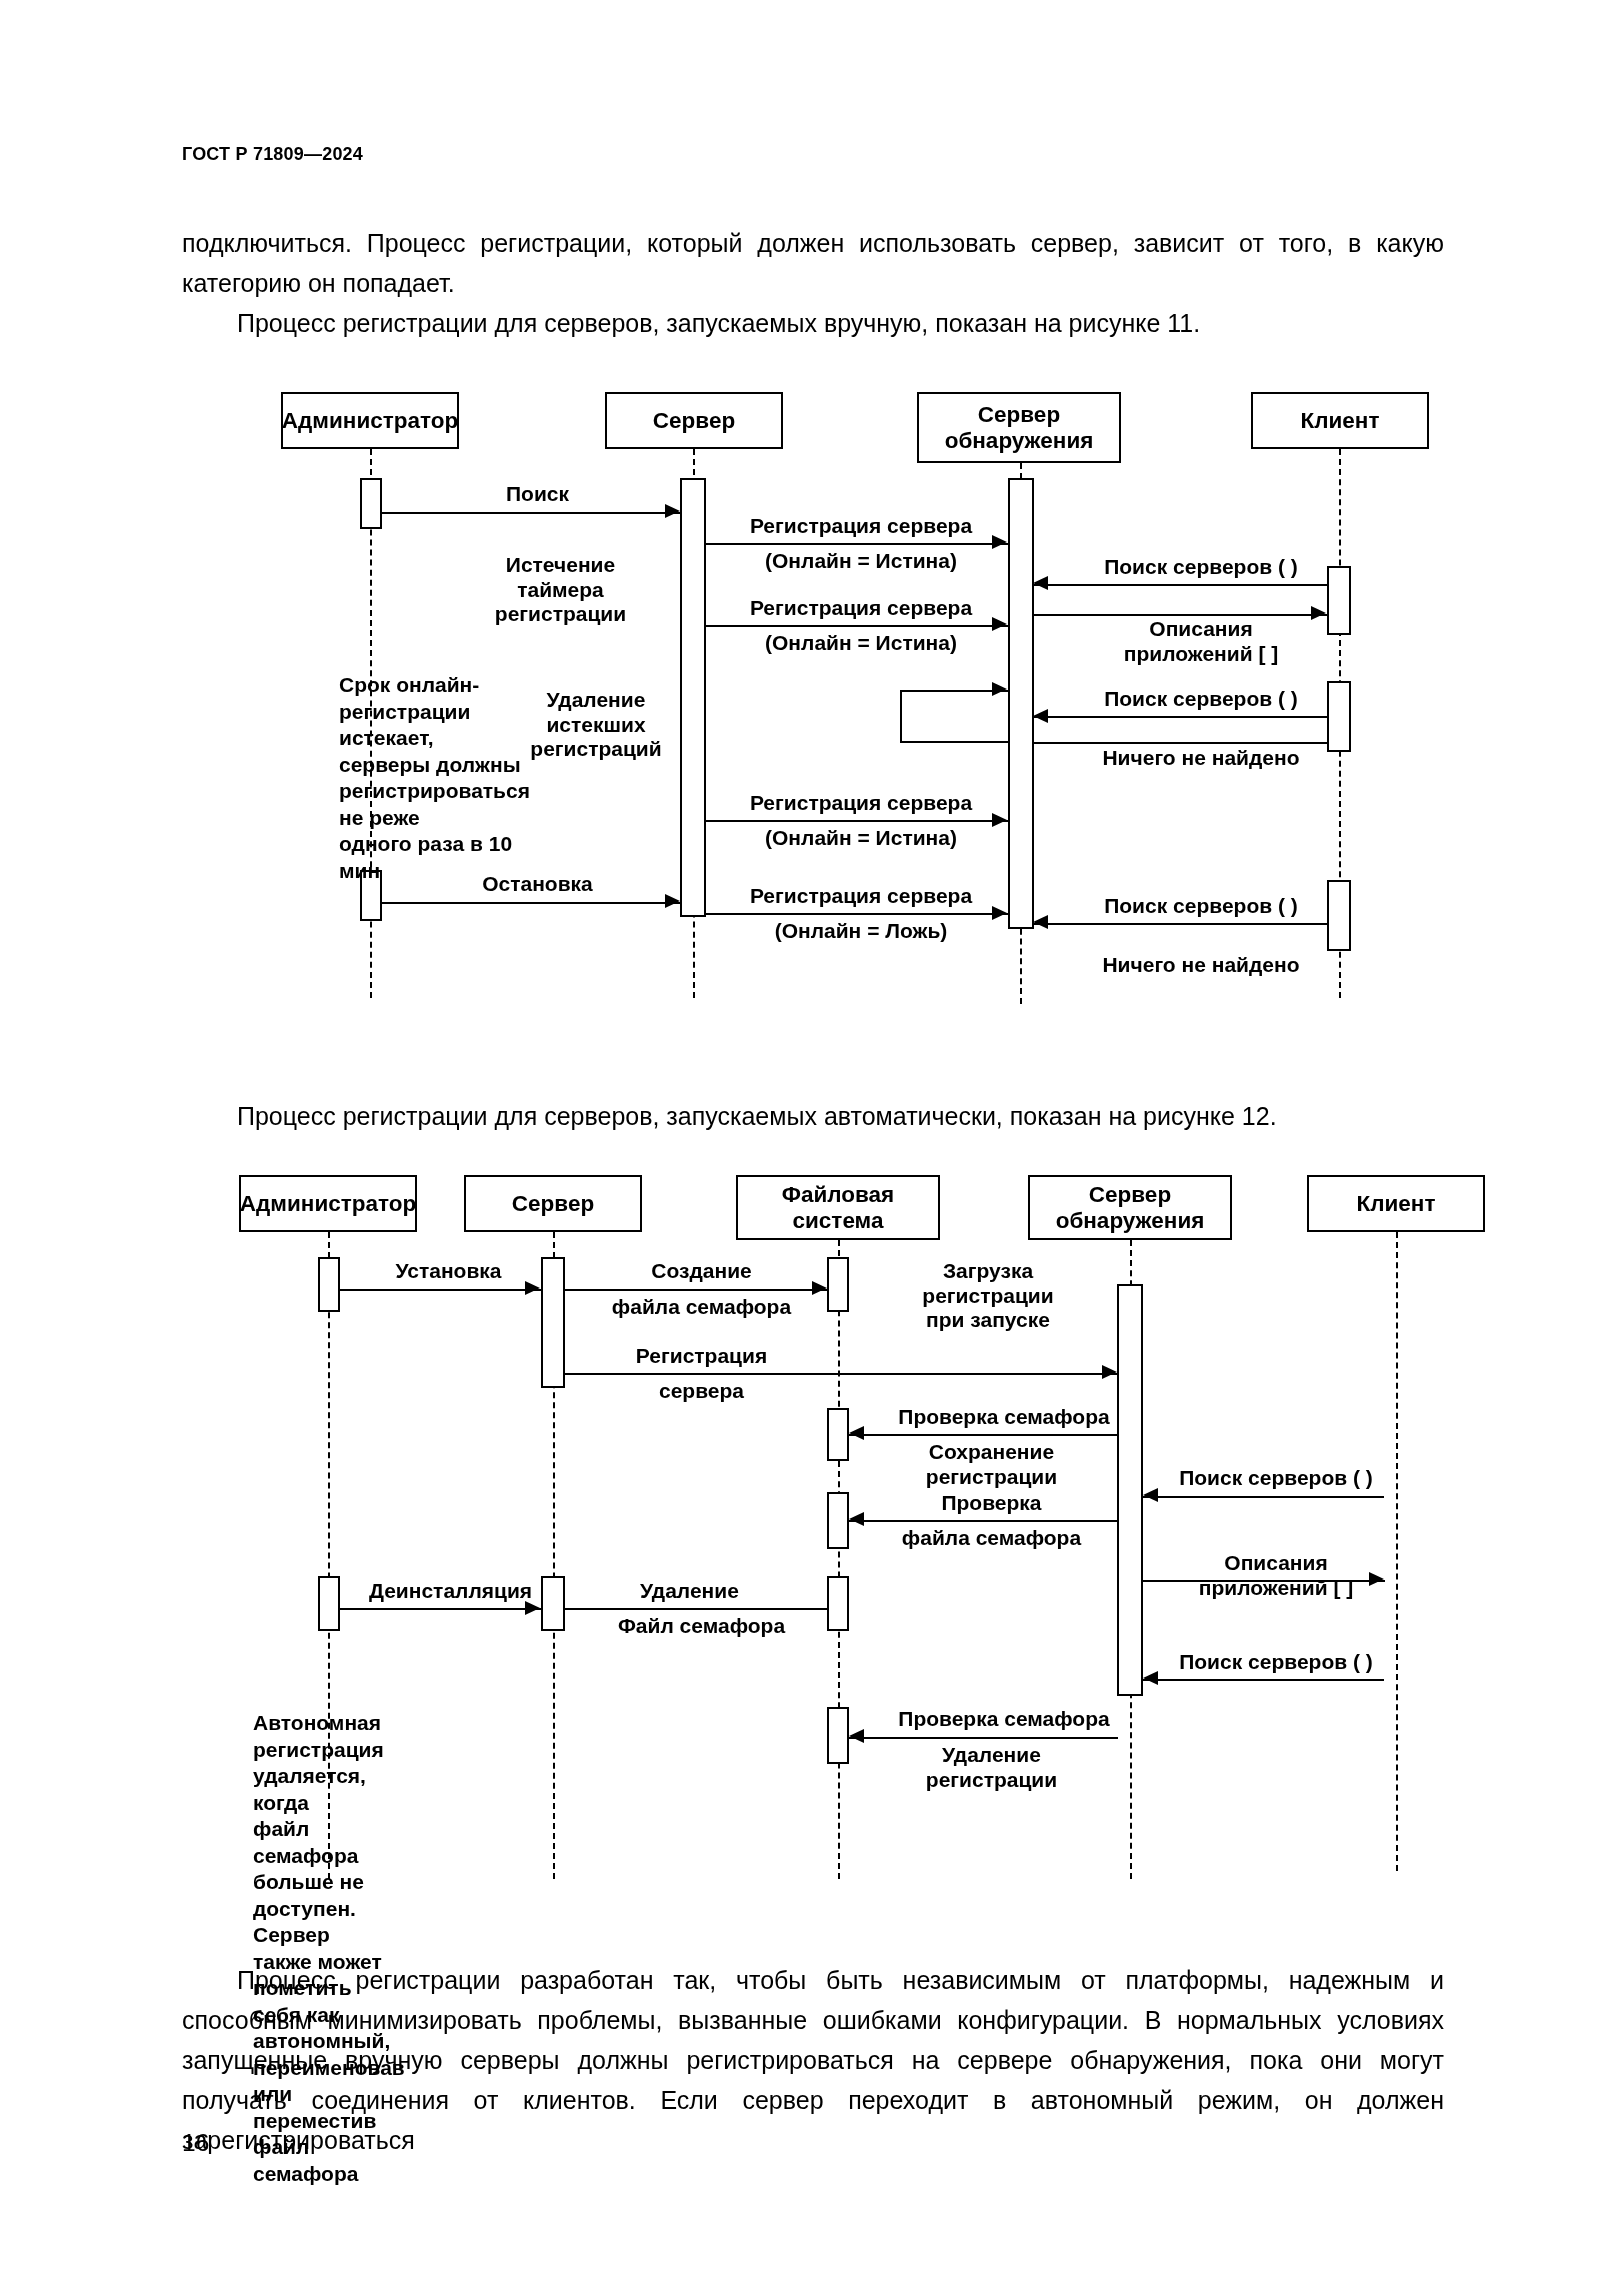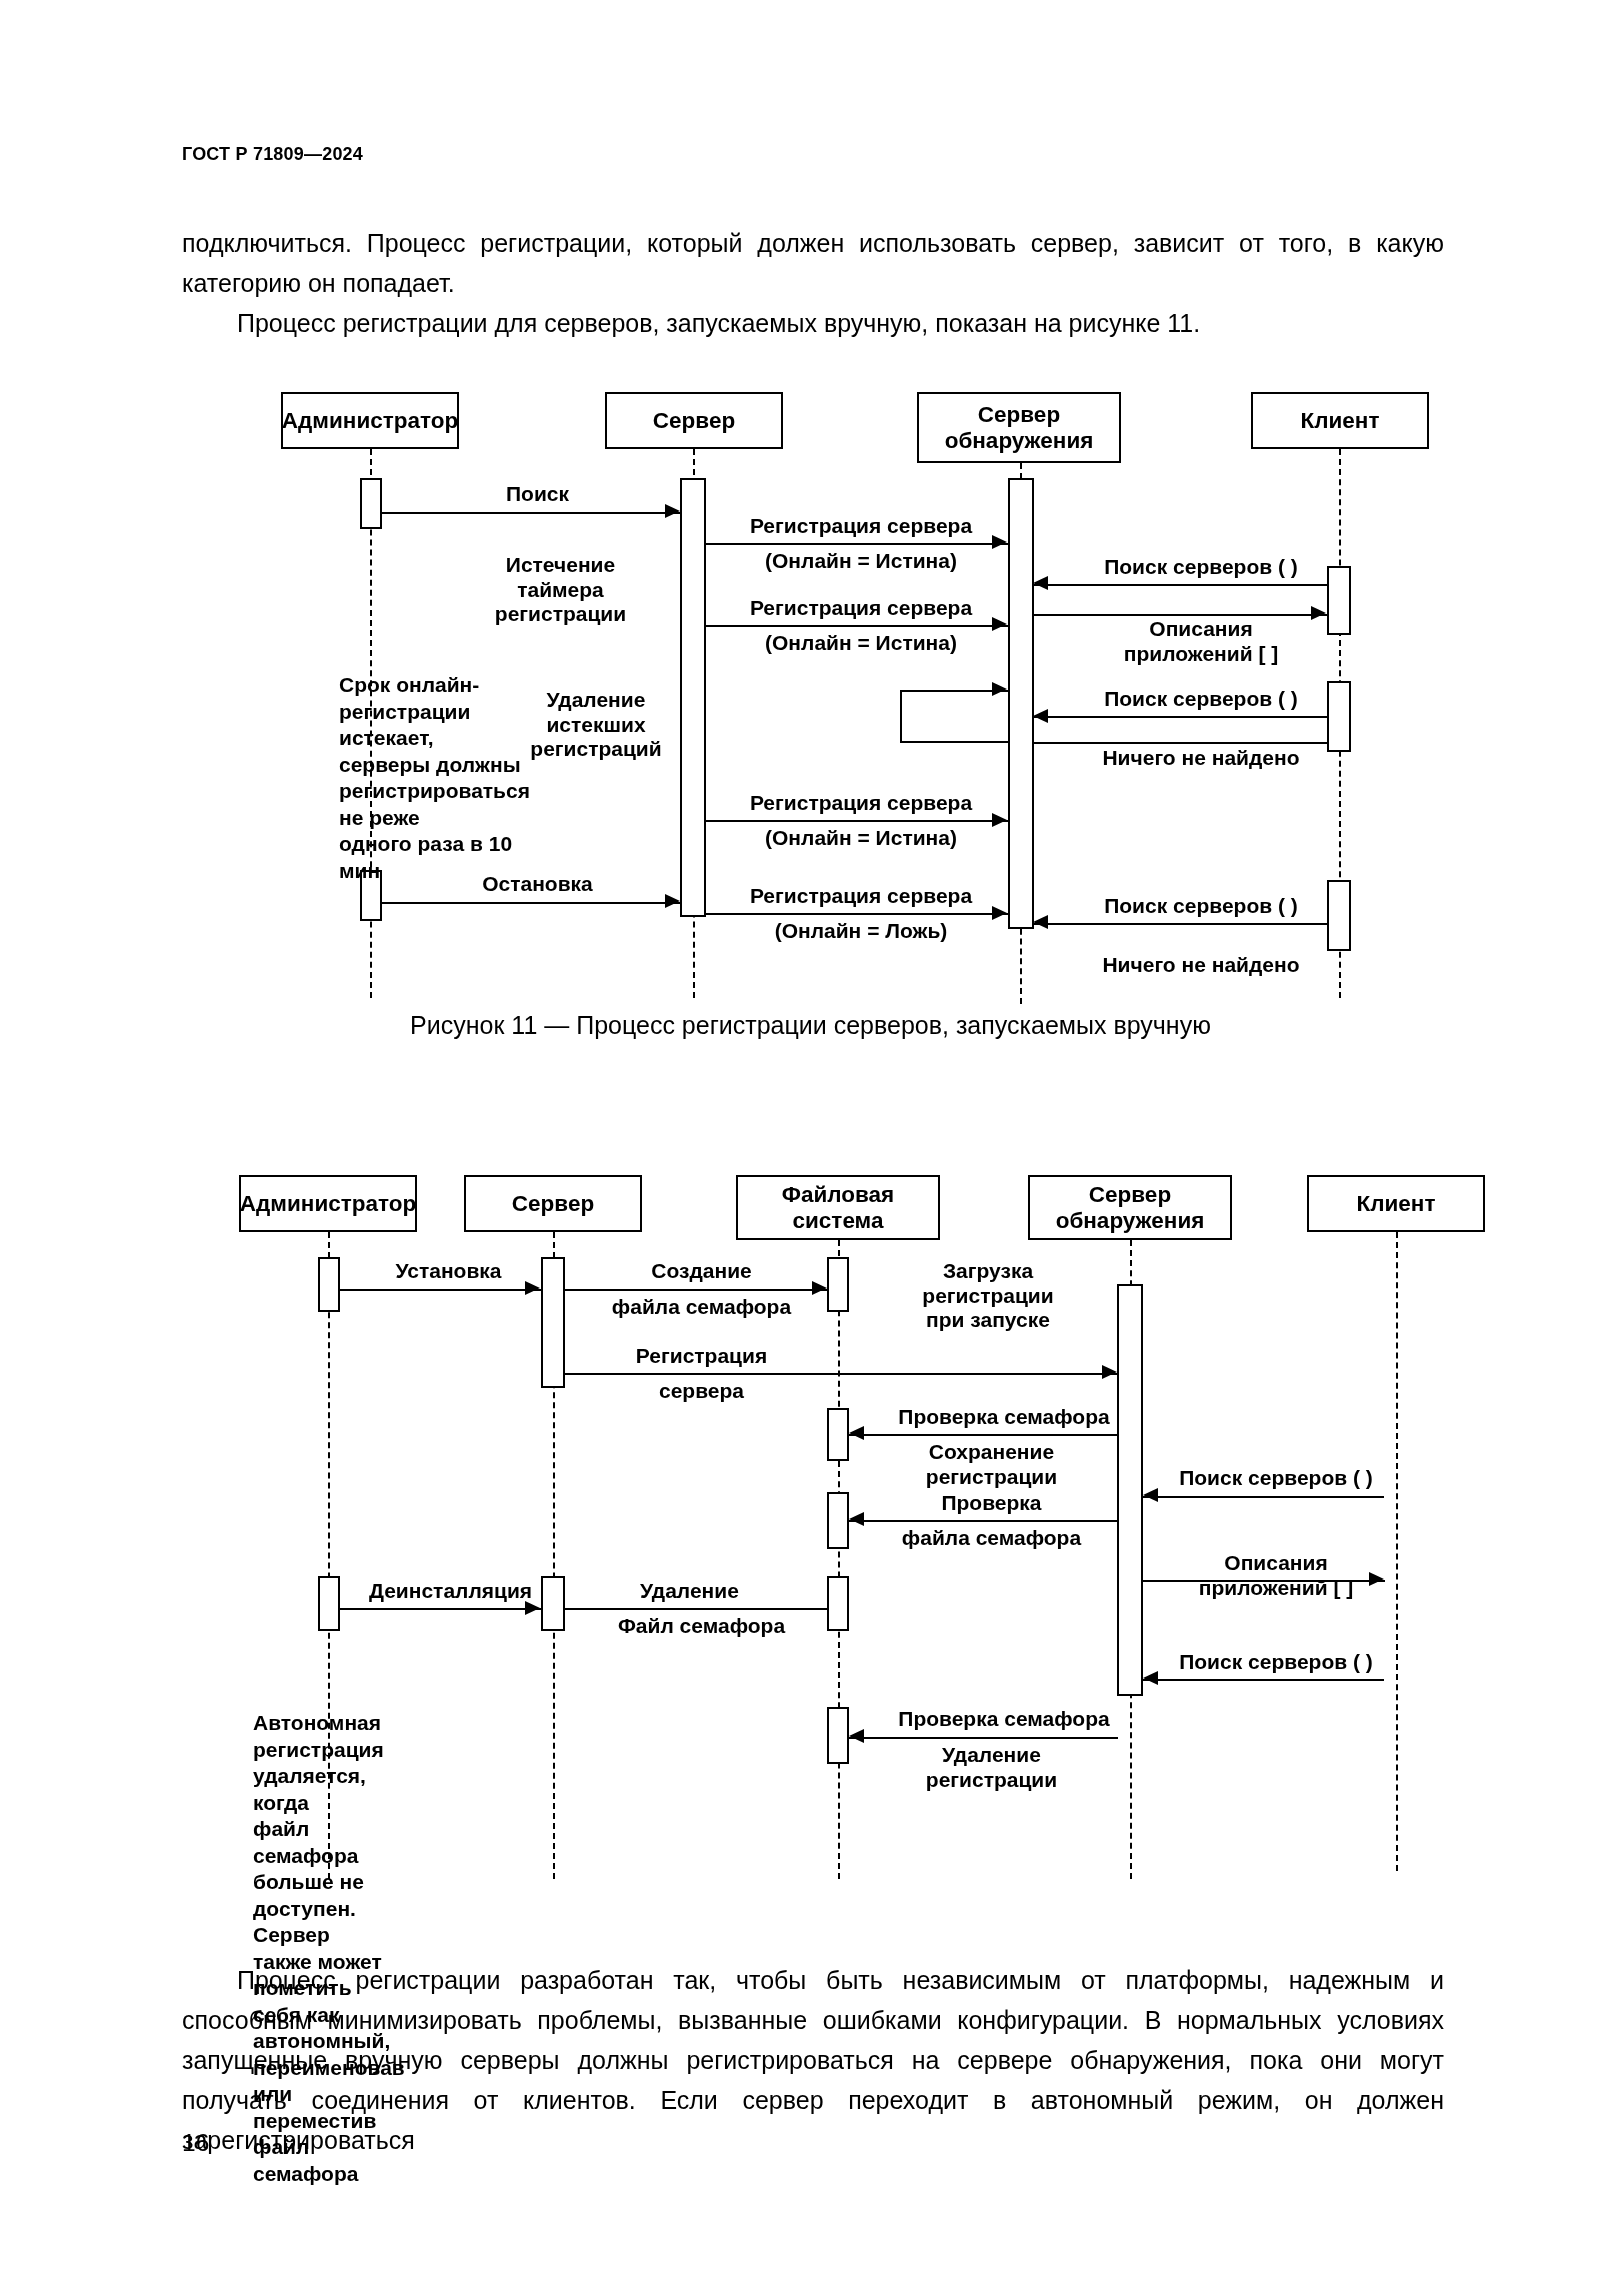--- a/index.html
+++ b/index.html
@@ -143,22 +143,22 @@
       <div class="msg" style="left: 1033px; top: 923px; width: 294px;"></div>
       <div class="arrowL" style="left: 1033px; top: 915px;"></div>
       <div class="lbl" style="left: 1064px; top: 894px; width: 274px;">Поиск серверов ( )</div>
       <div class="lbl" style="left: 1064px; top: 953px; width: 274px;">Ничего не найдено</div>
       <div class="note" style="left: 339px; top: 672px;">Срок онлайн-регистрации
 истекает, серверы должны
 регистрироваться не реже
 одного раза в 10 мин</div>
     </div>
 
-  <div class="caption cap11">Рисунок 11 — Процесс регистрации серверов, запускаемых вручную</div>
-
+
+  <div class="p-fig11ref">Процесс регистрации для серверов, запускаемых автоматически, показан на рисунке 12.</div>
 
   <div class="seq" id="fig12">
       <div class="hdrbox" style="left: 239px; top: 1175px; width: 178px; height: 57px; white-space: pre-line;">Администратор</div>
       <div class="hdrbox" style="left: 464px; top: 1175px; width: 178px; height: 57px; white-space: pre-line;">Сервер</div>
       <div class="hdrbox" style="left: 736px; top: 1175px; width: 204px; height: 65px; white-space: pre-line;">Файловая
 система</div>
       <div class="hdrbox" style="left: 1028px; top: 1175px; width: 204px; height: 65px; white-space: pre-line;">Сервер
 обнаружения</div>
       <div class="hdrbox" style="left: 1307px; top: 1175px; width: 178px; height: 57px; white-space: pre-line;">Клиент</div>
       <div class="lifeline" style="left: 328px; top: 1232px; height: 647px;"></div>

